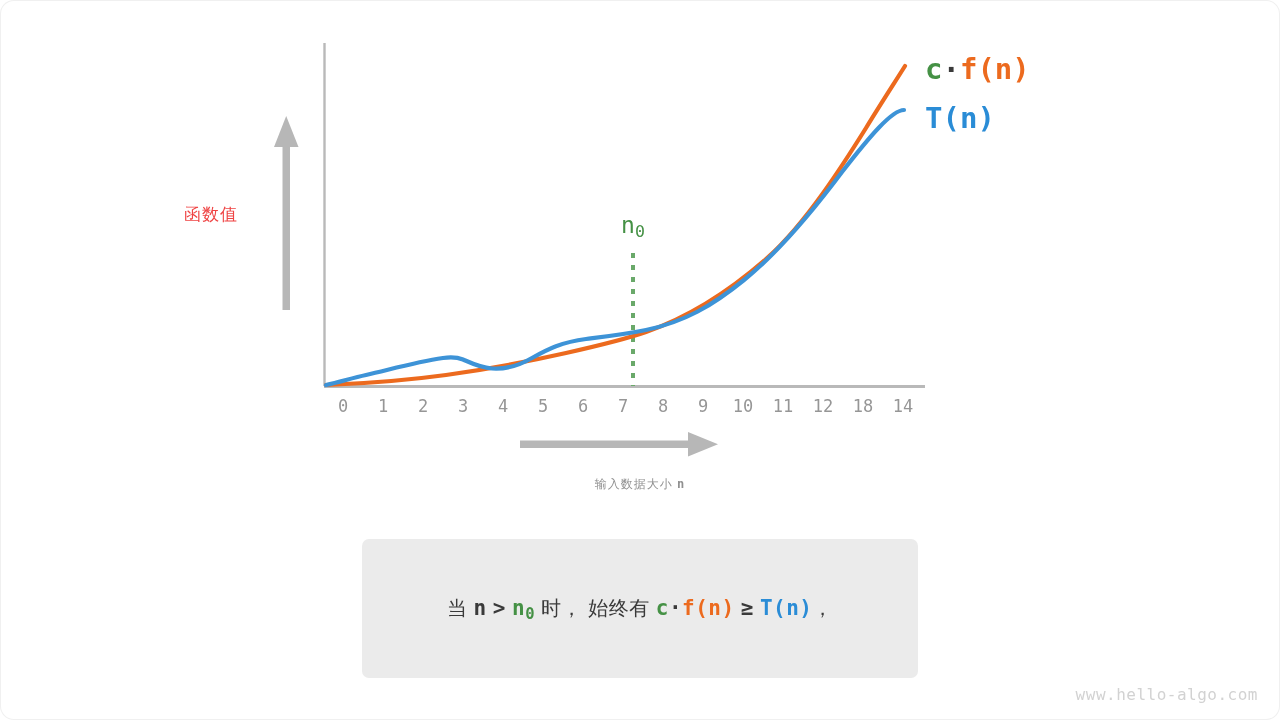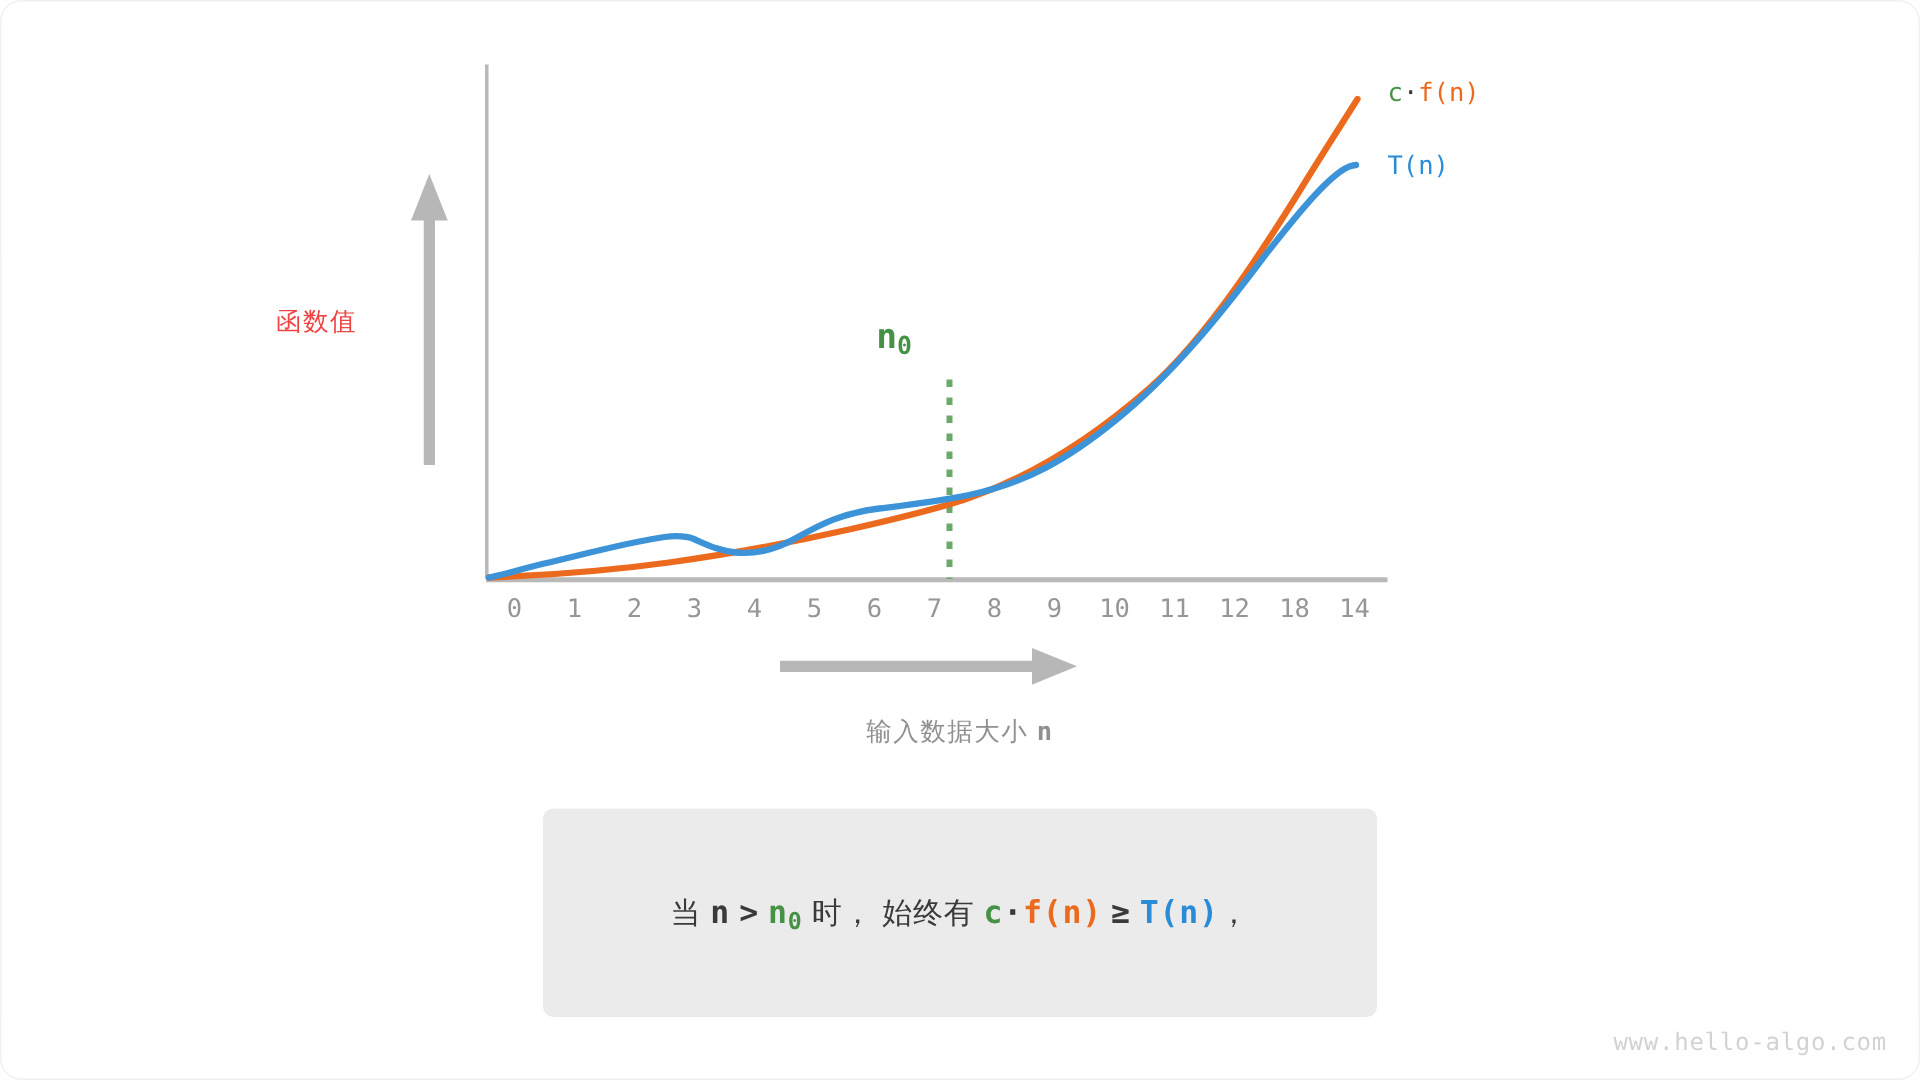--- a/index.html
+++ b/index.html
@@ -58,56 +58,56 @@
     font-size: 17px;
     color: #ef4444;
     letter-spacing: 1px;
     white-space: nowrap;
   }
   .x-caption {
     position: absolute;
     left: 640px;
     top: 476px;
     transform: translateX(-50%);
-    font-size: 17px;
+    font-size: 12px;
     color: #909090;
     letter-spacing: 1px;
     white-space: nowrap;
   }
   .x-caption .mono {
     font-family: "DejaVu Sans Mono", "Liberation Mono", monospace;
     font-weight: bold;
     color: #909090;
   }
 
   
   .curve-label {
     position: absolute;
     font-family: "DejaVu Sans Mono", "Liberation Mono", monospace;
-    font-weight: normal;
-    font-size: 17px;
+    font-weight: bold;
+    font-size: 29px;
     white-space: nowrap;
     letter-spacing: 0px;
   }
   #label-cfn { left: 925px; top: 52px; }
   #label-tn  { left: 925px; top: 101px; }
 
   .c-green  { color: #459145; }
   .c-orange { color: #ec6a1e; }
   .c-blue   { color: #2a8cd6; }
   .c-dark   { color: #3a3a3a; }
 
   
   #n0-label {
     position: absolute;
-    left: 596px;
+    left: 633px;
     top: 212px;
     transform: translateX(-50%);
     font-family: "DejaVu Sans Mono", "Liberation Mono", monospace;
-    font-weight: bold;
+    font-weight: normal;
     font-size: 23px;
     color: #459145;
     white-space: nowrap;
   }
   #n0-label sub {
     font-size: 0.72em;
     vertical-align: baseline;
     position: relative;
     top: 4px;
   }

